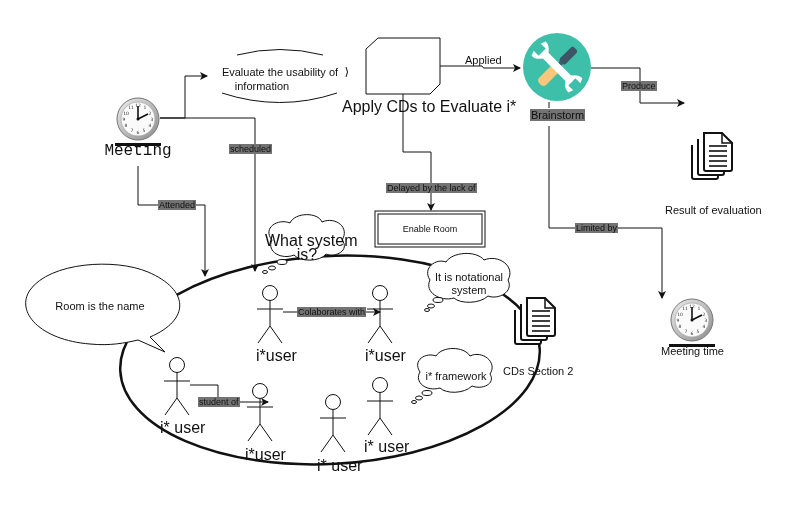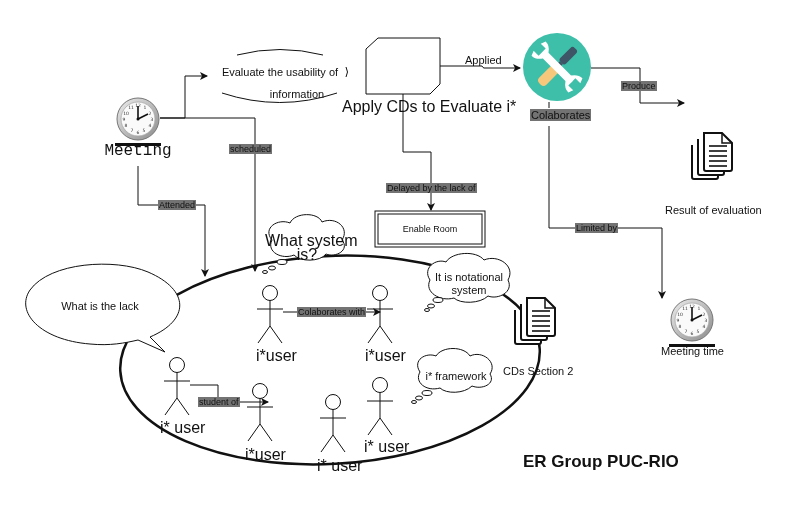--- a/index.html
+++ b/index.html
@@ -170,46 +170,45 @@
   <g transform="translate(333,402)">
         <use href="#actor"></use>
       </g>
   <g transform="translate(380,385)">
         <use href="#actor"></use>
       </g>
 </svg>
 
 <div class="lbl s12 center" style="left:95px;top:142px;width:86px;font-family:Liberation Mono, monospace;">Meeting</div>
 <div class="lbl s11 center" style="left:215px;top:66px;width:130px;">Evaluate the usability of</div>
-<div class="lbl s11 center" style="left:232px;top:80px;width:130px;margin-top:8px;">information</div>
+<div class="lbl s11 center" style="left:197px;top:80px;width:130px;">information</div>
 <div class="lbl s12" style="left:342px;top:98px;">Apply CDs to Evaluate i*</div>
 <div class="lbl s11" style="left:465px;top:54px;">Applied</div>
-<div class="lbl s11 bg" style="left:530px;top:109px;">Colaborates</div>
+<div class="lbl s11 bg" style="left:530px;top:109px;">Brainstorm</div>
 <div class="lbl s9 bg" style="left:621px;top:81px;">Produce</div>
 <div class="lbl s11" style="left:665px;top:204px;">Result of evaluation</div>
 <div class="lbl s9 bg" style="left:229px;top:144px;">scheduled</div>
 <div class="lbl s9 bg" style="left:158px;top:200px;">Attended</div>
 <div class="lbl s9 bg" style="left:386px;top:183px;">Delayed by the lack of</div>
 <div class="lbl s9 center" style="left:375px;top:224px;width:110px;">Enable Room</div>
 <div class="lbl s9 bg" style="left:575px;top:223px;">Limited by</div>
 <div class="lbl s11" style="left:661px;top:345px;">Meeting time</div>
 <div class="lbl s11" style="left:503px;top:365px;">CDs Section 2</div>
 
-<div class="lbl s11 center" style="left:30px;top:300px;width:140px;">What is the lack</div>
+<div class="lbl s11 center" style="left:30px;top:300px;width:140px;">Room is the name</div>
 
 <div class="lbl s12 center" style="left:265px;top:232px;width:84px;">What system</div>
 <div class="lbl s12 center" style="left:265px;top:246px;width:84px;">is?</div>
 <div class="lbl s11 center" style="left:424px;top:271px;width:90px;">It is notational</div>
 <div class="lbl s11 center" style="left:424px;top:284px;width:90px;">system</div>
 <div class="lbl s11 center" style="left:416px;top:370px;width:80px;">i* framework</div>
 
 <div class="lbl s9 bg" style="left:297px;top:307px;">Colaborates with</div>
 <div class="lbl s9 bg" style="left:198px;top:397px;">student of</div>
 
 <div class="lbl s12" style="left:256px;top:347px;">i*user</div>
 <div class="lbl s12" style="left:365px;top:347px;">i*user</div>
 <div class="lbl s12" style="left:160px;top:419px;">i* user</div>
 <div class="lbl s12" style="left:245px;top:446px;">i*user</div>
 <div class="lbl s12" style="left:317px;top:457px;">i* user</div>
 <div class="lbl s12" style="left:364px;top:438px;">i* user</div>
 
-<div class="lbl title" style="left:523px;top:452px;">ER Group PUC-RIO</div>
 </div>
 
 </body></html>

